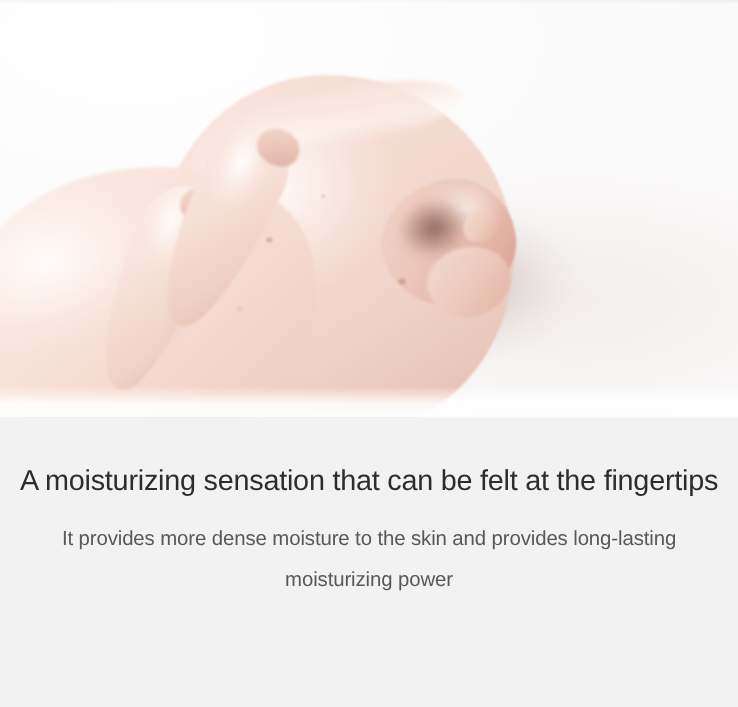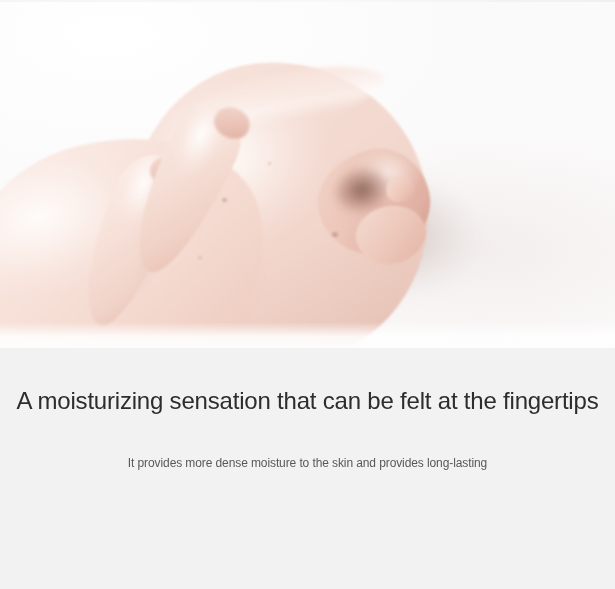--- a/index.html
+++ b/index.html
@@ -232,22 +232,22 @@
     font-size: 24px;
     line-height: 30px;
     font-weight: 400;
     color: #2d2d2d;
     letter-spacing: -0.2px;
     white-space: nowrap;
   }
   .body-copy {
     position: absolute;
     left: 0; right: 0;
-    top: 98px;
-    font-size: 12px;
+    top: 84px;
+    font-size: 17px;
     line-height: 34px;
     font-weight: 400;
     color: #585858;
     letter-spacing: -0.1px;
   }
   .body-line { display: block; white-space: nowrap; }
 </style>
 </head>
 <body>
 
@@ -282,16 +282,17 @@
     <div class="mark m4"></div>
 
     <div class="photo-fade"></div>
   </div>
 
   <div class="caption">
     <div class="headline">A moisturizing sensation that can be felt at the fingertips</div>
 
     <div class="body-copy">
       <span class="body-line">It provides more dense moisture to the skin and provides long-lasting</span>
+      <span class="body-line">moisturizing power</span>
     </div>
   </div>
 
 </div>
 
 </body></html>

